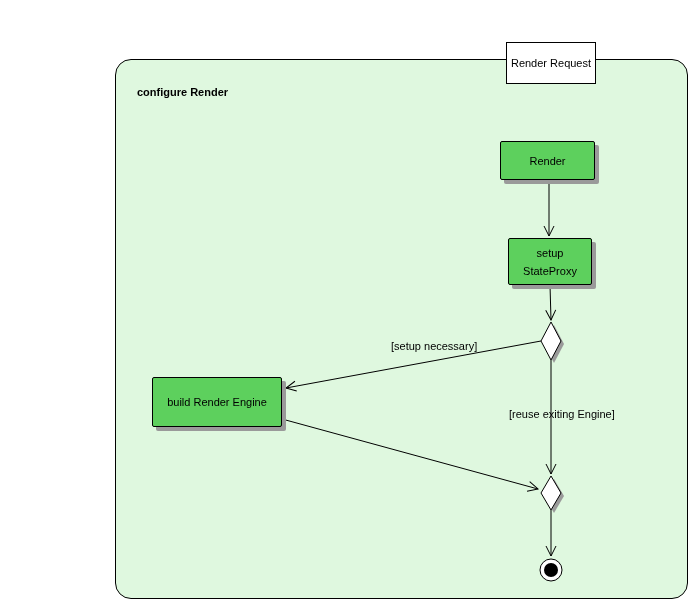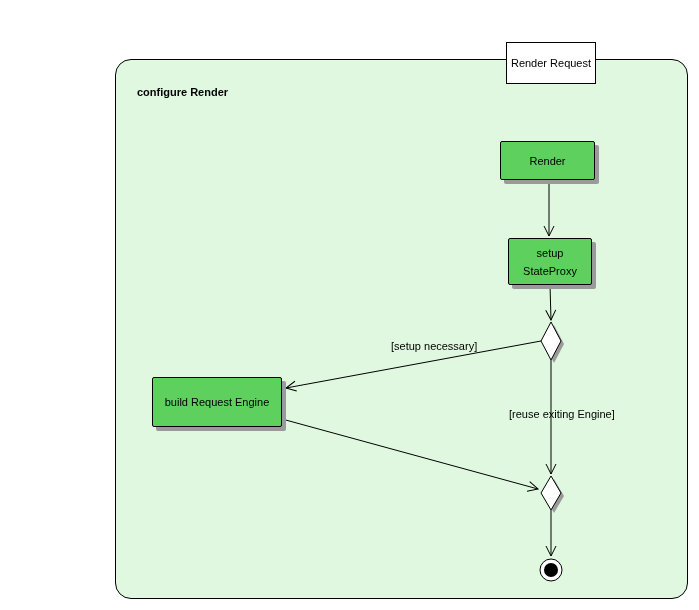--- a/index.html
+++ b/index.html
@@ -141,19 +141,19 @@
   <div class="action action-render">
     <span>Render</span>
   </div>
 
   <div class="action action-setup">
     <span>setup</span>
     <span>StateProxy</span>
   </div>
 
   <div class="action action-build">
-    <span>build Request Engine</span>
+    <span>build Render Engine</span>
   </div>
 
   <div class="guard guard-build">[setup necessary]</div>
   <div class="guard guard-reuse">[reuse exiting Engine]</div>
 
 </div>
 
 </body></html>

